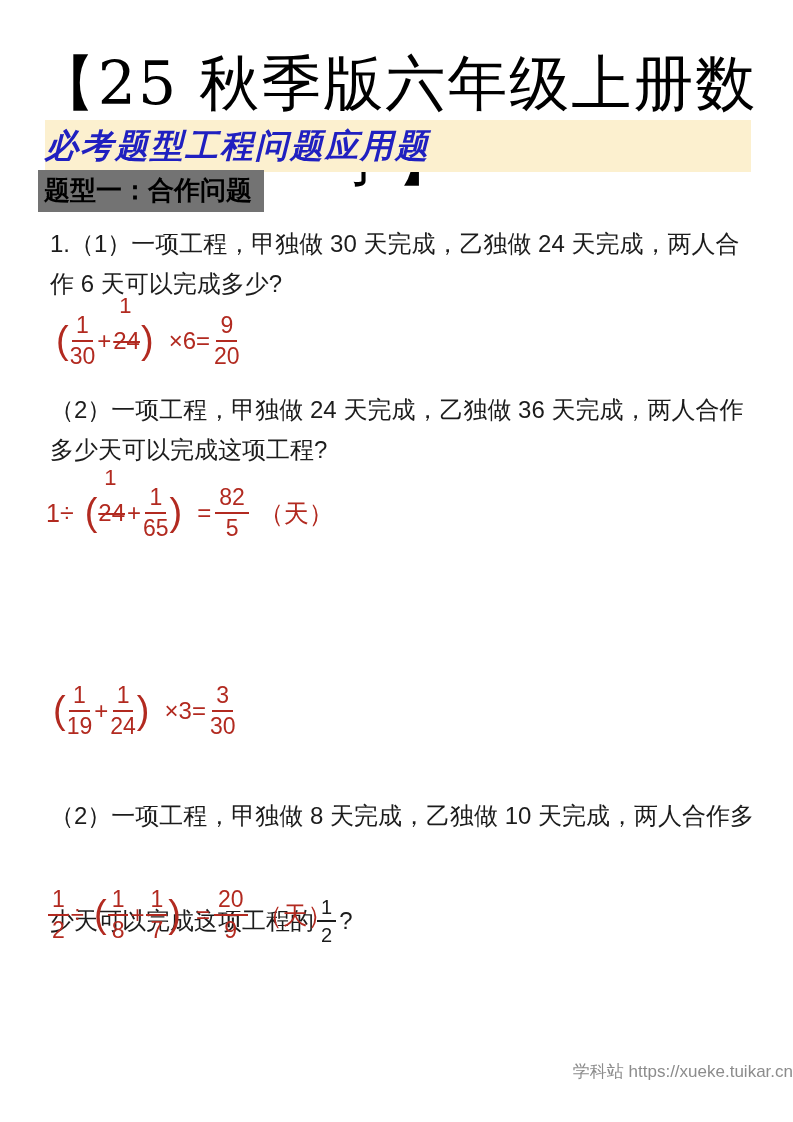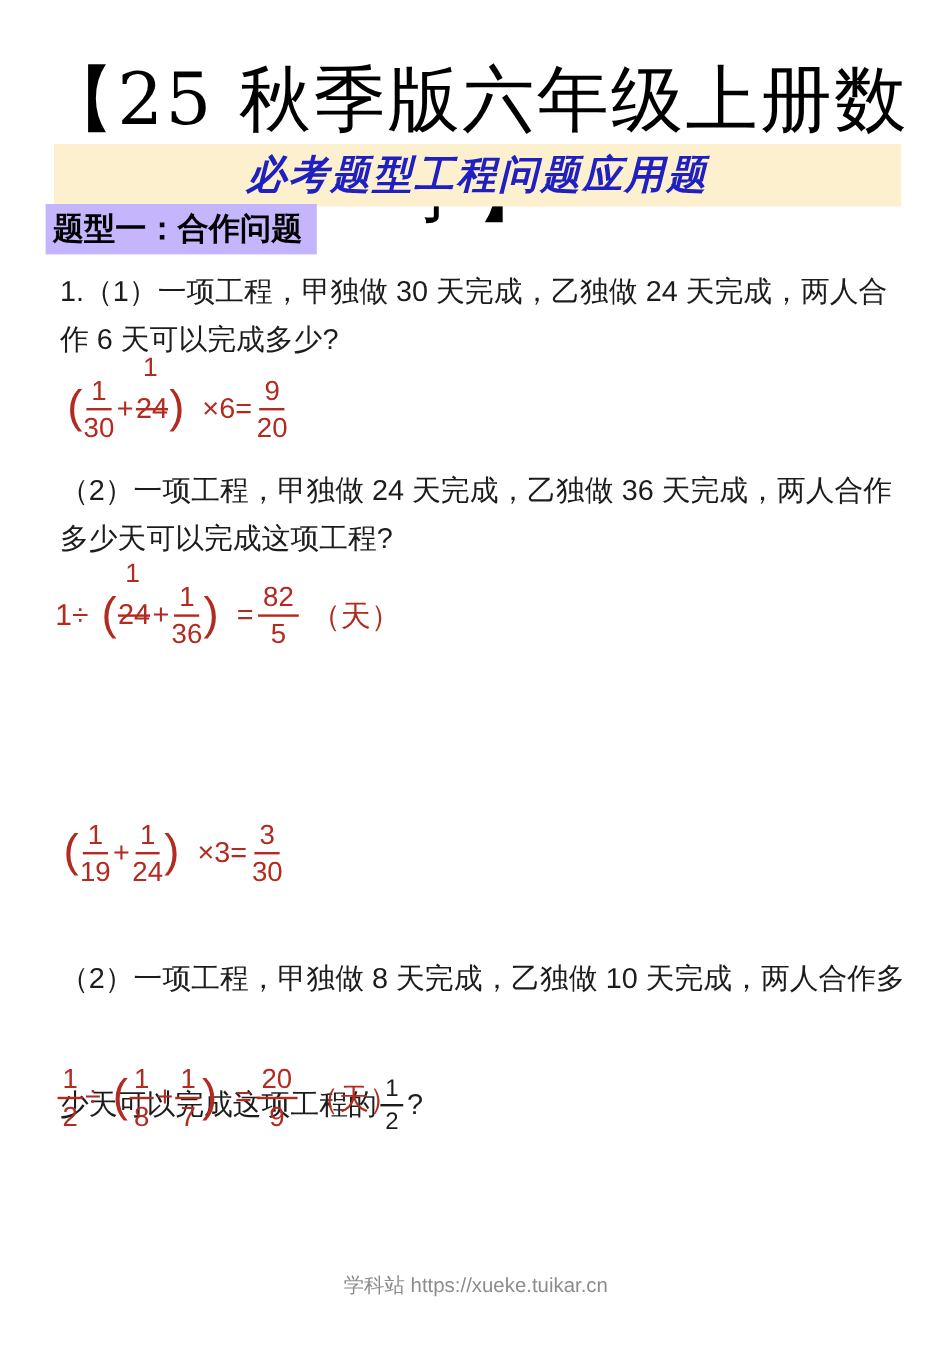--- a/index.html
+++ b/index.html
@@ -14,29 +14,29 @@
     text-align:center; font-family:"DejaVu Serif","Liberation Serif",serif;
     font-weight:400; font-size:60px; line-height:1.25; letter-spacing:2px; color:#000;
     margin:0;
   }
 
   .band {
     position:absolute; top:120px; left:45px; width:706px; height:52px;
     background:#fcf0cf;
   }
   .band-text {
-    width:100%; text-align:center; line-height:52px;
+    width:100%; line-height:52px;
     font-family:"DejaVu Serif","Liberation Serif",serif;
     font-style:italic; font-weight:bold; font-size:33px; color:#2020c0;
     letter-spacing:2px;
   }
 
   .section {
     position:absolute; top:170px; left:38px;
-    background:#c4b5fd; color:#000; font-weight:bold; font-size:26px;
+    background:#737373; color:#000; font-weight:bold; font-size:26px;
     padding:4px 12px 4px 6px; line-height:1.3;
   }
 
   .problem {
     position:absolute; left:50px; width:745px;
     font-size:24px; line-height:40px; color:#1c1c1c;
     white-space:pre-line;
   }
   .inline-row { display:flex; align-items:center; margin-top:21px; white-space:normal; }
 
@@ -52,21 +52,21 @@
   .op { margin:0 2px; }
   .gap { margin-left:14px; margin-right:4px; }
   .lead { margin-right:10px; font-size:25px; }
   .unit { margin-left:10px; font-size:25px; }
   .struck-wrap { position:relative; display:inline-block; }
   .struck { text-decoration:line-through; text-decoration-thickness:2px; }
   .above { position:absolute; top:-34px; left:6px; font-size:22px; }
 
   .footer {
     position:absolute; top:1060px; left:0; width:100%;
-    text-align:center; color:#8c8c8c; font-size:17px;
+    text-align:right; color:#8c8c8c; font-size:17px;
   }
 </style>
 </head>
 <body>
 
 <div class="page">
 
   <h1 class="title">【25 秋季版六年级上册数学】</h1>
 
   <div class="band">
@@ -103,21 +103,21 @@
   <div class="formula" style="top:486px;left:46px">
     <span class="lead">1÷</span>
     <span class="paren">(</span>
     <span class="struck-wrap">
       <span class="above">1</span>
       <span class="struck">24</span>
     </span>
     <span class="op">+</span>
     <span class="frac">
       <span class="num">1</span>
-      <span class="den">36</span>
+      <span class="den">65</span>
     </span>
     <span class="paren">)</span>
     <span class="op gap">=</span>
     <span class="frac">
       <span class="num">82</span>
       <span class="den">5</span>
     </span>
     <span class="unit">（天）</span>
   </div>
 

